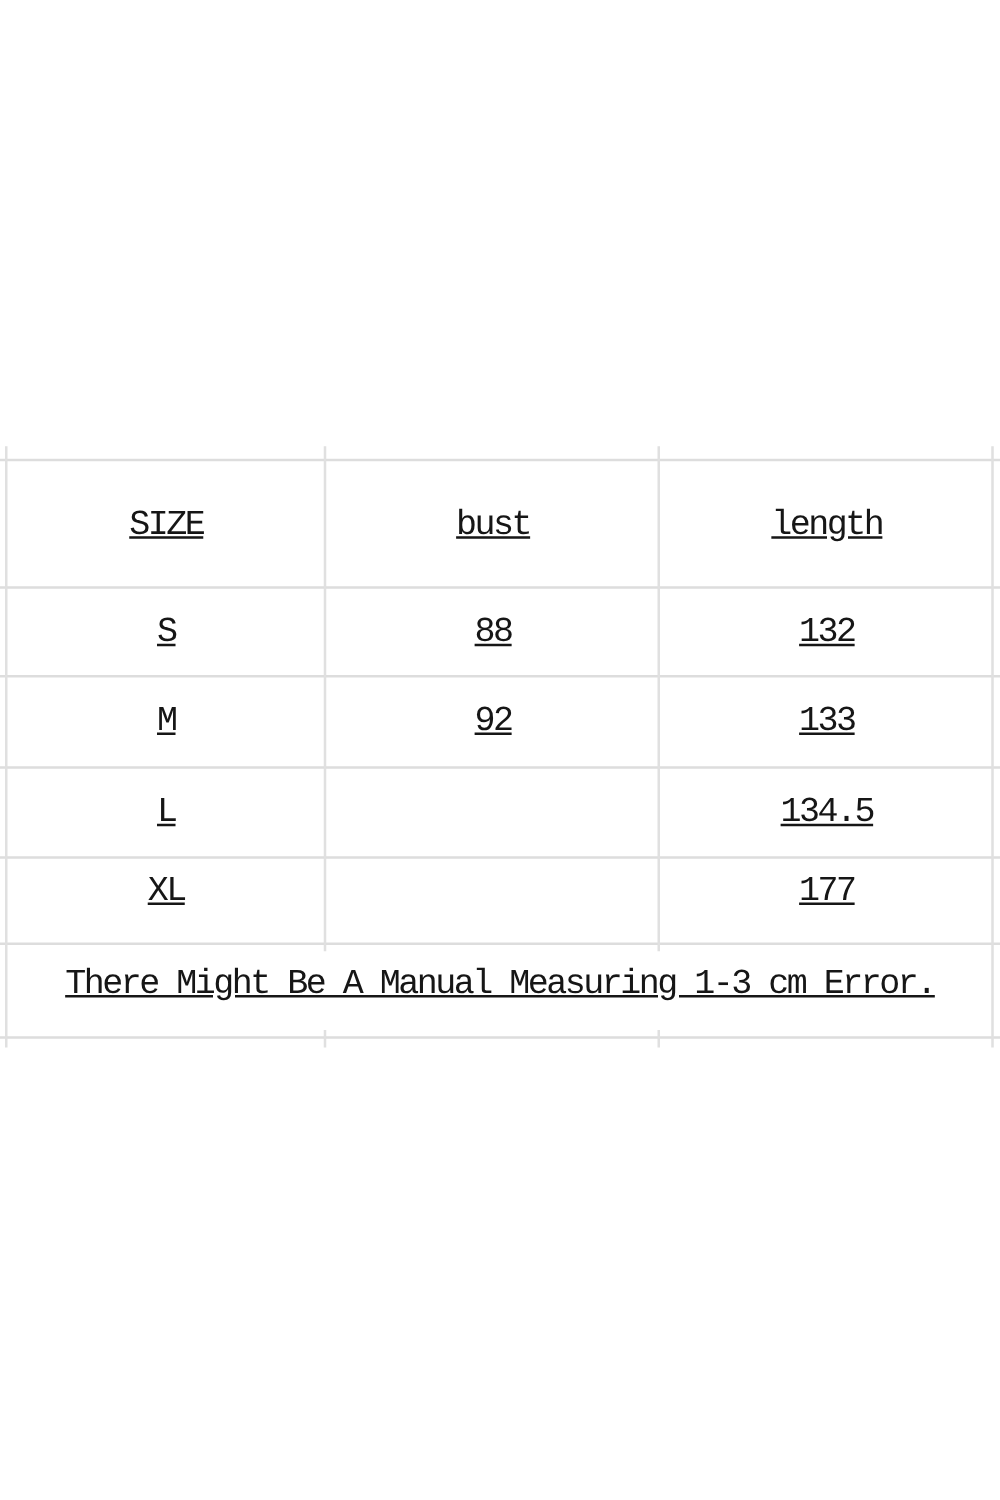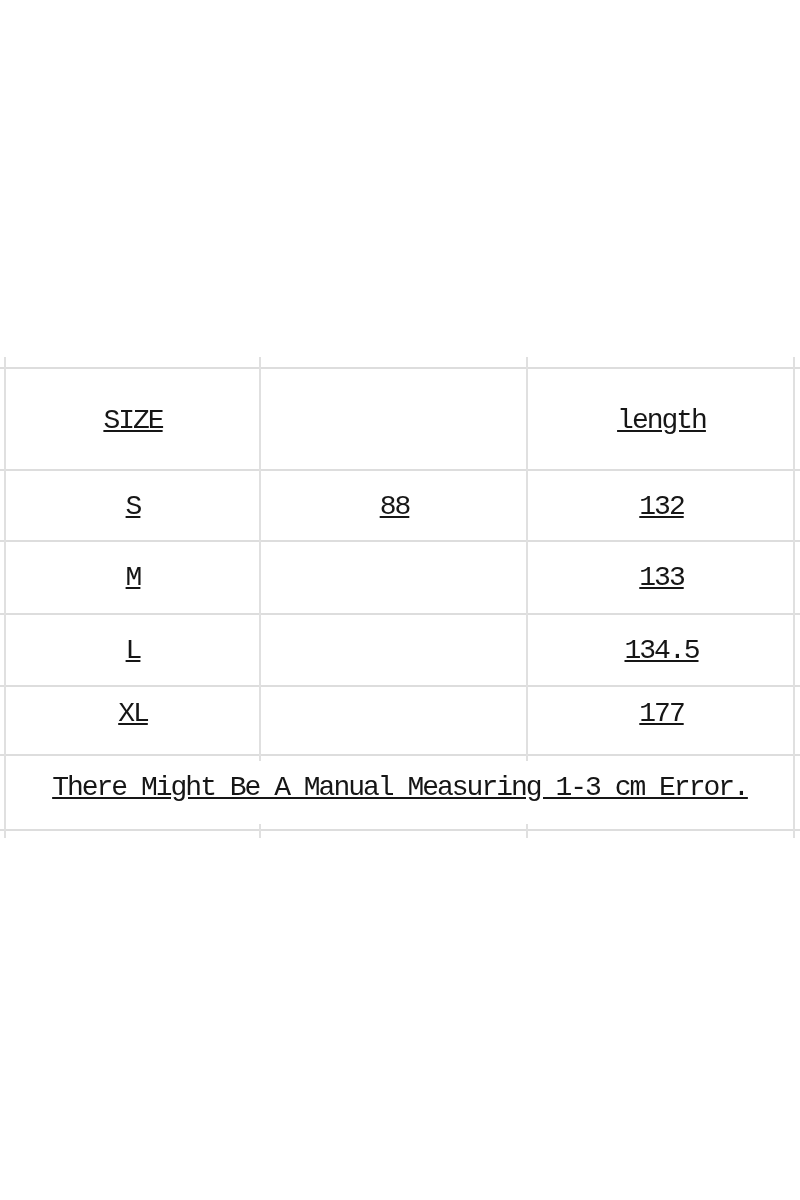--- a/index.html
+++ b/index.html
@@ -70,27 +70,29 @@
 
   <div class="vline" style="left:4px"></div>
   <div class="vline" style="left:259px; height:404px"></div>
   <div class="vline" style="left:526px; height:404px"></div>
   <div class="vline" style="left:793px"></div>
 
   <div class="vline" style="left:259px; top:824px; height:14px"></div>
   <div class="vline" style="left:526px; top:824px; height:14px"></div>
 
   <div class="cell r-header c0">SIZE</div>
+  <div class="cell r-header c1">bust</div>
   <div class="cell r-header c2">length</div>
 
   <div class="cell r0 c0">S</div>
   <div class="cell r0 c1">88</div>
   <div class="cell r0 c2">132</div>
 
   <div class="cell r1 c0">M</div>
+  <div class="cell r1 c1">92</div>
   <div class="cell r1 c2">133</div>
 
   <div class="cell r2 c0">L</div>
   <div class="cell r2 c2">134.5</div>
 
   <div class="cell r3 c0">XL</div>
   <div class="cell r3 c2">177</div>
 
   <div class="cell r-footer cfull">There Might Be A Manual Measuring 1-3 cm Error.</div>
 

